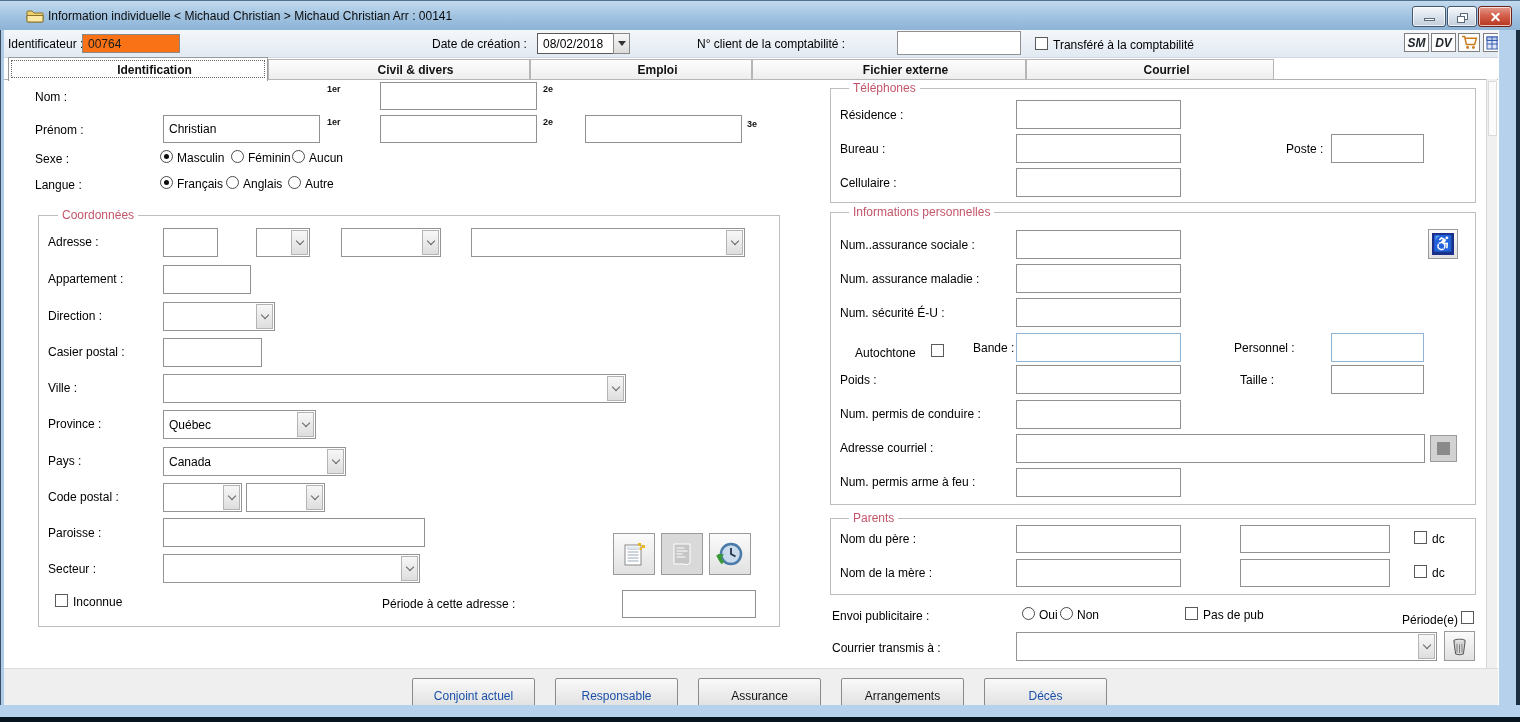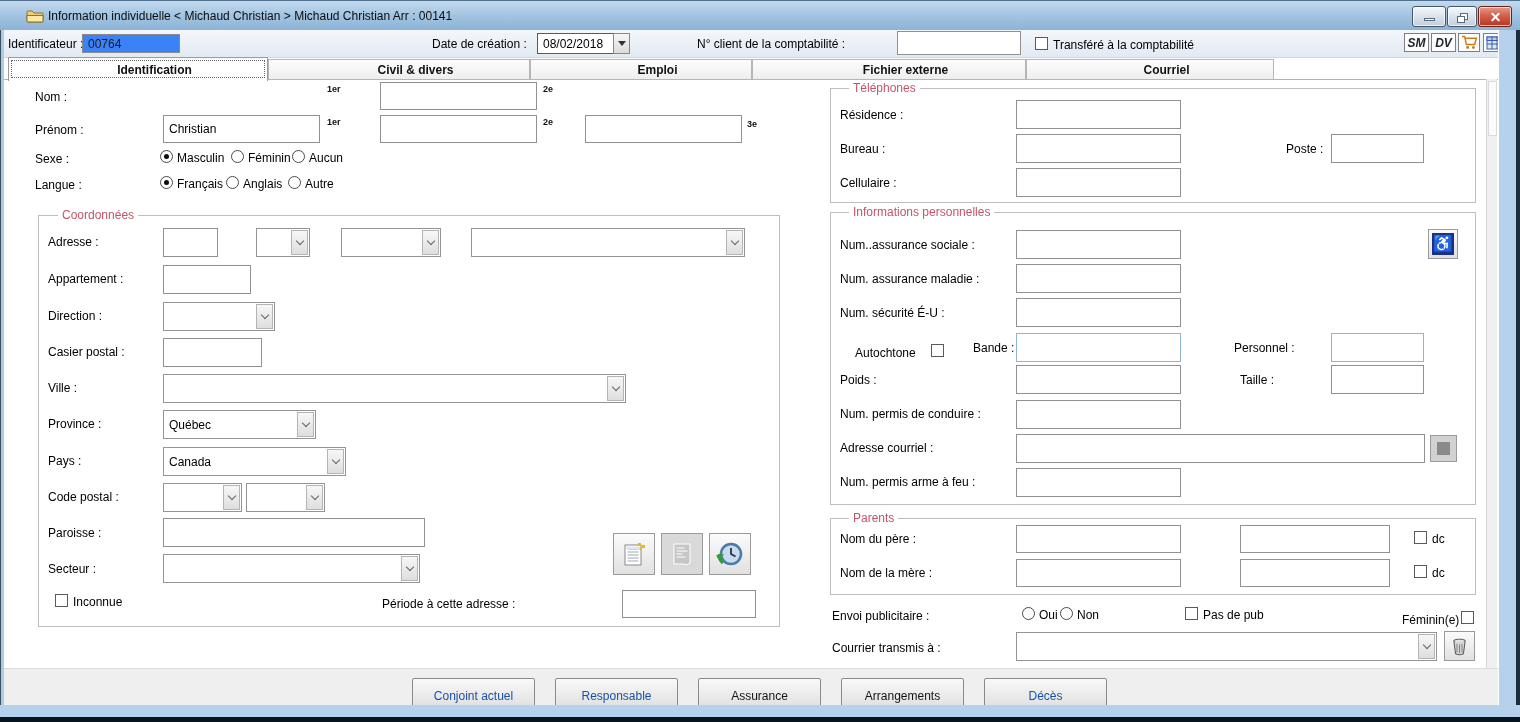--- a/index.html
+++ b/index.html
@@ -16,21 +16,21 @@
   .grest1{position:absolute;left:12px;top:6px;width:8px;height:7px;border:1px solid #5a6a7a;background:#fff;}
   .grest2{position:absolute;left:9px;top:9px;width:8px;height:7px;border:1px solid #5a6a7a;background:#fff;}
   .gx1,.gx2{position:absolute;left:11px;top:9px;width:11px;height:2px;background:#fff;border-radius:1px;}
   .gx1{transform:rotate(45deg);} .gx2{transform:rotate(-45deg);}
   
   .toolbar{position:absolute;left:1px;top:30px;width:1518px;height:28px;
     background:linear-gradient(#f4f7fb,#e1e9f2);border-bottom:1px solid #cfd8e2;}
   .lbl{position:absolute;font-size:12px;line-height:14px;color:#000;white-space:nowrap;}
   .tb{position:absolute;background:#fff;border:1px solid #919191;font-size:12px;color:#000;
     padding:0 5px;overflow:hidden;white-space:nowrap;display:flex;align-items:center;}
-  .tb.gray{background:#3b82f6;border-color:#8a8a8a;color:#1a1a1a;}
+  .tb.gray{background:#f97316;border-color:#8a8a8a;color:#1a1a1a;}
   .tb.hl{border-color:#8fb4d8;}
   .combo{position:absolute;background:#fff;border:1px solid #949494;font-size:12px;color:#000;
     display:flex;align-items:center;padding:0 20px 0 5px;overflow:hidden;white-space:nowrap;}
   .cbtn{position:absolute;right:1px;top:1px;bottom:1px;width:17px;
     background:linear-gradient(#f7f7f7,#dedede);border:1px solid #b4b4b4;
     display:flex;align-items:center;justify-content:center;}
   .chev{width:6px;height:6px;border-right:1.5px solid #636363;border-bottom:1.5px solid #636363;
     transform:rotate(45deg);margin-top:-3px;}
   .dtri{width:0;height:0;border:4px solid transparent;border-top:5px solid #333;margin-top:4px;}
   .cb{position:absolute;width:13px;height:13px;background:#fff;border:1px solid #5a5a5a;}
@@ -330,21 +330,21 @@
   <span class="cb" style="left:1414px;top:565px;"></span>
   <span class="lbl" style="left:1432px;top:566px;">dc</span>
 
   <span class="lbl" style="left:832px;top:609px;">Envoi publicitaire :</span>
   <span class="radio" style="left:1022px;top:607px;"></span>
   <span class="lbl" style="left:1039px;top:608px;">Oui</span>
   <span class="radio" style="left:1060px;top:607px;"></span>
   <span class="lbl" style="left:1077px;top:608px;">Non</span>
   <span class="cb" style="left:1185px;top:607px;"></span>
   <span class="lbl" style="left:1203px;top:608px;">Pas de pub</span>
-  <span class="lbl" style="left:1402px;top:613px;">Féminin(e)</span>
+  <span class="lbl" style="left:1402px;top:613px;">Période(e)</span>
   <span class="cb" style="left:1461px;top:611px;"></span>
 
   <span class="lbl" style="left:832px;top:641px;">Courrier transmis à :</span>
   <div class="combo" style="left:1016px;top:632px;width:421px;height:29px;">
       <span class="cbtn">
         <span class="chev"></span>
       </span>
     </div>
   <div class="iconbtn" style="left:1444px;top:631px;width:31px;height:30px;">
     <svg width="17" height="19" viewBox="0 0 17 19">

